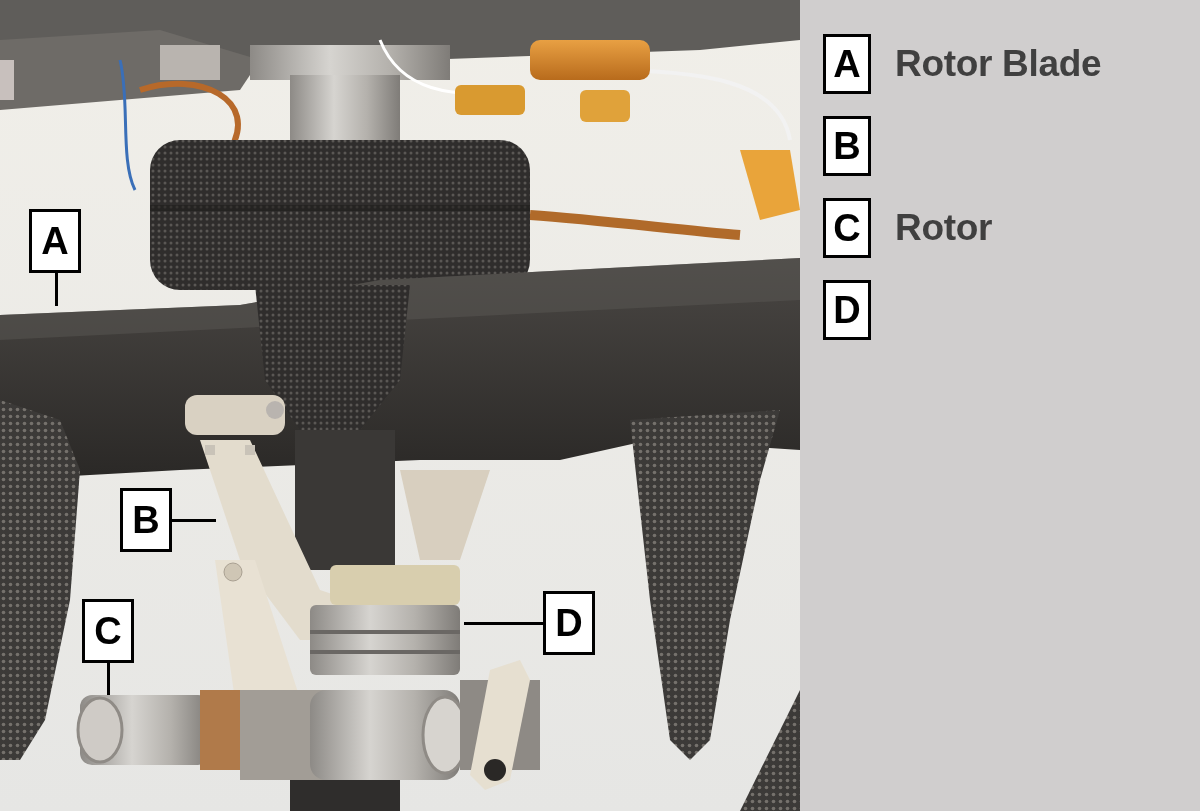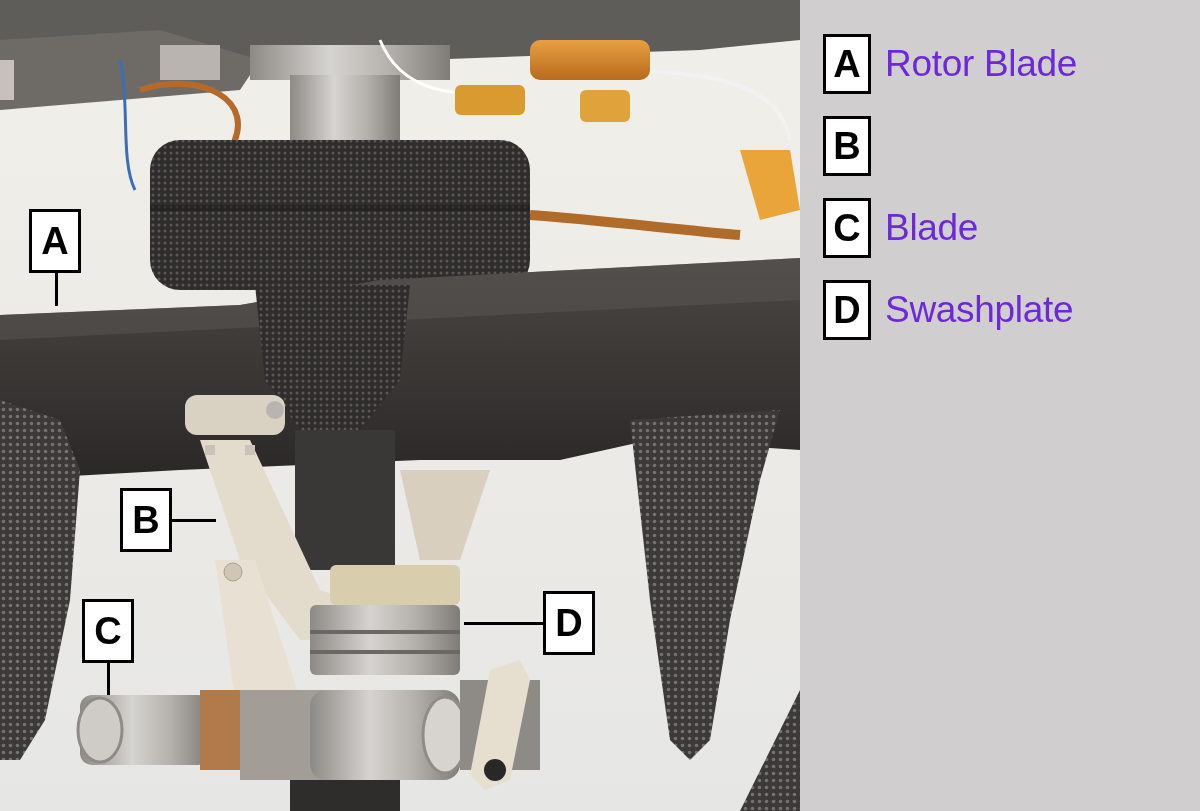--- a/index.html
+++ b/index.html
@@ -3,21 +3,21 @@
 <meta charset="utf-8">
 <style>
   html, body { margin: 0; padding: 0; }
   body { width: 1200px; height: 811px; overflow: hidden; background: #cfcdcd; font-family: "Liberation Sans", "DejaVu Sans", sans-serif; }
   .canvas { position: relative; width: 1200px; height: 811px; }
   .photo { position: absolute; left: 0; top: 0; width: 800px; height: 811px; overflow: hidden; background: #ecebe8; }
   .photo svg { position: absolute; left: 0; top: 0; }
   .legend-panel { position: absolute; left: 800px; top: 0; width: 400px; height: 811px; background: #d0cece; }
   .legend-item { position: absolute; left: 23px; height: 66px; display: flex; align-items: center; }
   .legend-box { width: 48px; height: 60px; border: 3px solid #000; background: #fff; box-sizing: border-box; display: flex; align-items: center; justify-content: center; font-weight: bold; font-size: 38px; color: #000; }
-  .legend-text { margin-left: 14px; font-weight: normal; font-size: 37px; color: #6d28d9; white-space: nowrap; letter-spacing: -0.3px; }
+  .legend-text { margin-left: 24px; font-weight: bold; font-size: 37px; color: #404040; white-space: nowrap; letter-spacing: -0.3px; }
   .callout { position: absolute; }
   .callout-box { position: absolute; width: 52px; height: 64px; border: 3px solid #000; background: #fff; box-sizing: border-box; display: flex; align-items: center; justify-content: center; font-weight: bold; font-size: 38px; color: #000; }
   .callout-line { position: absolute; background: #000; }
 </style>
 </head>
 <body>
 
 <div class="canvas">
 
   <div class="photo">
@@ -140,21 +140,20 @@
   <div class="legend-panel">
     <div class="legend-item" style="top:31px;">
       <div class="legend-box">A</div>
       <div class="legend-text">Rotor Blade</div>
     </div>
     <div class="legend-item" style="top:113px;">
       <div class="legend-box">B</div>
     </div>
     <div class="legend-item" style="top:195px;">
       <div class="legend-box">C</div>
-      <div class="legend-text">Blade</div>
+      <div class="legend-text">Rotor</div>
     </div>
     <div class="legend-item" style="top:277px;">
       <div class="legend-box">D</div>
-      <div class="legend-text">Swashplate</div>
     </div>
   </div>
 
 </div>
 
 </body></html>

